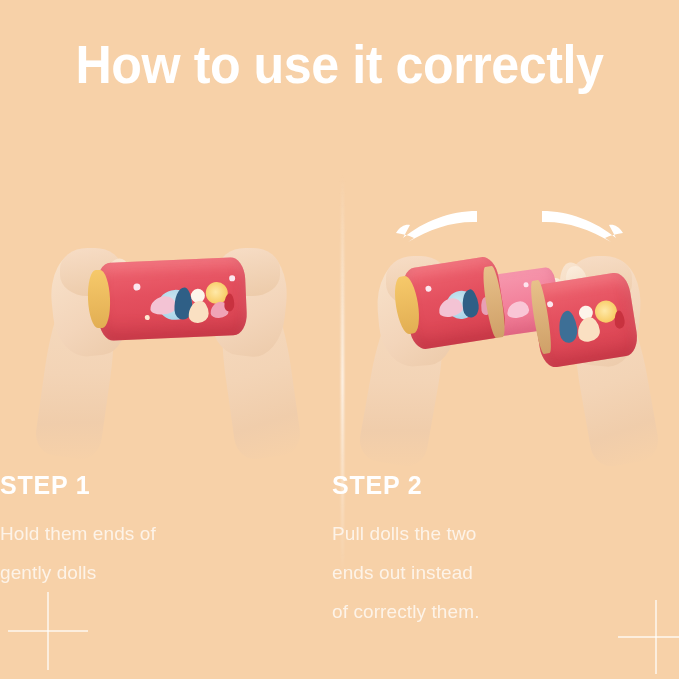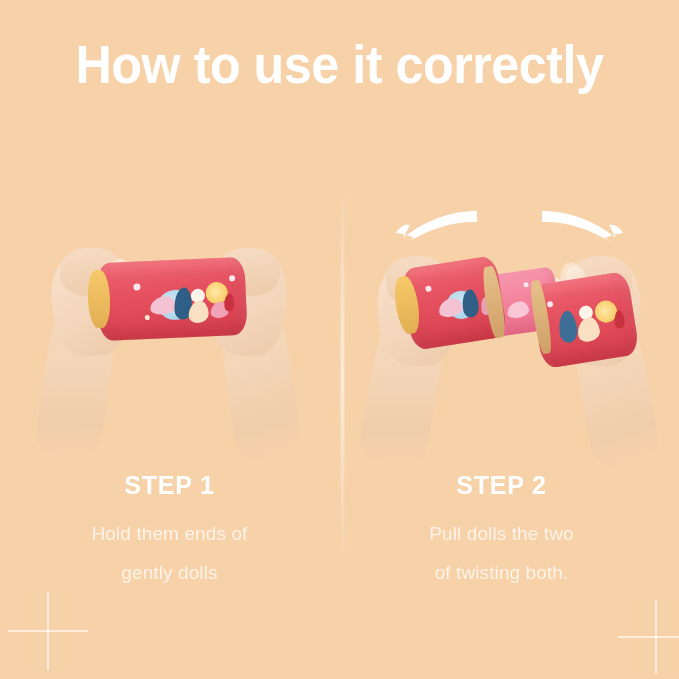--- a/index.html
+++ b/index.html
@@ -105,21 +105,21 @@
   }
 
   
   .motif{position:absolute;border-radius:50%;}
   .petal{position:absolute;border-radius:60% 40% 55% 45%/70% 60% 40% 30%;}
 
   
   .arrows{position:absolute;left:0;top:48px;width:100%;height:60px;}
 
   
-  .caption{position:absolute;top:470px;width:339px;text-align:center;color:#ffffff;}
+  .caption{position:absolute;top:470px;width:339px;text-align:left;color:#ffffff;}
   #caption-1{left:0;}
   #caption-2{left:332px;}
   .step-label{
     font-size:25px;font-weight:bold;letter-spacing:0.8px;line-height:30px;
     color:#ffffff;
   }
   .step-lines{margin-top:14px;}
   .step-line{
     font-size:19px;font-weight:normal;line-height:39px;
     color:#fdf3e8;letter-spacing:0.1px;
@@ -227,21 +227,22 @@
     <div class="step-lines">
       <div class="step-line">Hold them ends of</div>
       <div class="step-line">gently dolls</div>
     </div>
   </div>
 
   <div class="caption" id="caption-2">
     <div class="step-label">STEP 2</div>
     <div class="step-lines">
       <div class="step-line">Pull dolls the two</div>
-      <div class="step-line">of twisting both.</div>
+      <div class="step-line">ends out instead</div>
+      <div class="step-line">of correctly them.</div>
     </div>
   </div>
 
   <div class="cross" id="cross-left">
     <i class="h"></i>
     <i class="v"></i>
   </div>
   <div class="cross" id="cross-right">
     <i class="h"></i>
     <i class="v"></i>

